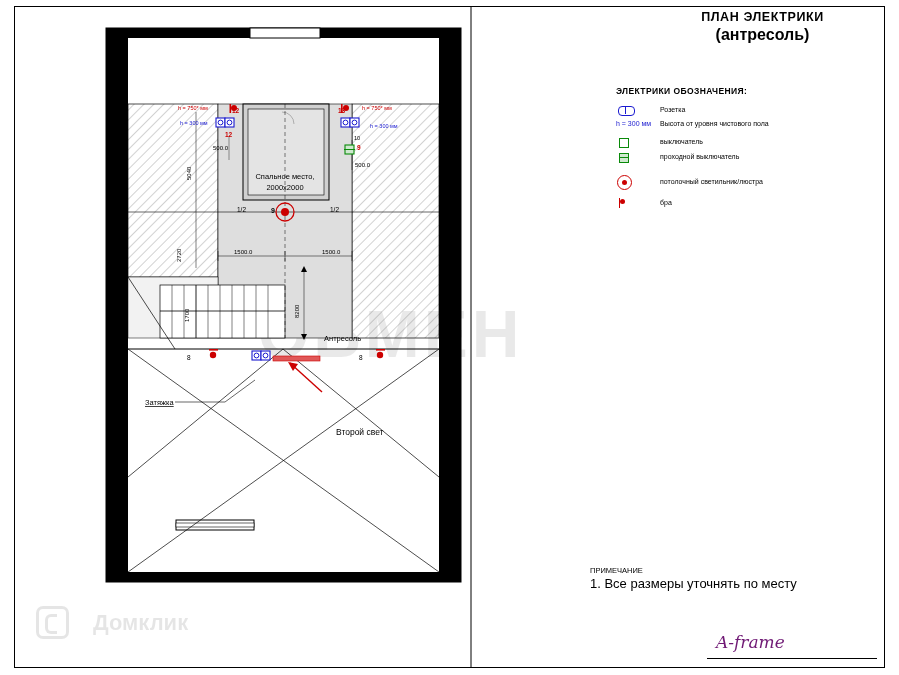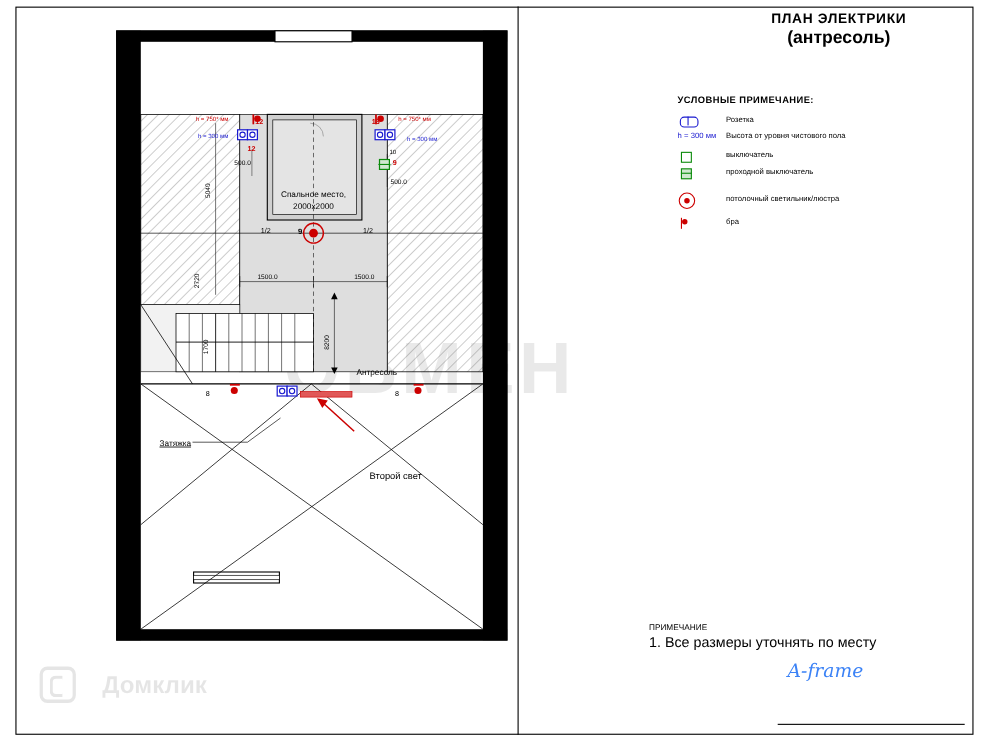--- a/index.html
+++ b/index.html
@@ -168,25 +168,25 @@
     margin-bottom: 3px;
   }
   .notes-line {
     font-size: 13px;
     line-height: 12px;
   }
   
   .aframe {
     position: absolute;
     left: 716px;
-    top: 600px;
+    top: 632px;
     font-family: "DejaVu Serif", serif;
     font-style: italic;
     font-size: 17px;
-    color: #3b82f6;
+    color: #701a75;
   }
   .aframe-rule {
     position: absolute;
     left: 707px;
     top: 658px;
     width: 170px;
     height: 1px;
     background: #000;
   }
   
@@ -251,21 +251,21 @@
     <div class="mark"></div>
     <div class="txt">Домклик</div>
   </div>
 
   <div class="title-block">
     <div class="title-main">ПЛАН ЭЛЕКТРИКИ</div>
     <div class="title-sub">(антресоль)</div>
   </div>
 
   <div class="legend">
-    <div class="legend-title">УСЛОВНЫЕ ПРИМЕЧАНИЕ:</div>
+    <div class="legend-title">ЭЛЕКТРИКИ ОБОЗНАЧЕНИЯ:</div>
 
     <div class="legend-row">
       <div class="legend-sym">
           <span class="sym-socket"></span>
         </div>
       <div class="legend-lbl">Розетка</div>
     </div>
 
     <div class="legend-row" style="height:13px;">
       <div class="legend-lbl blue" style="left:0;top:0;">h = 300 мм</div>

